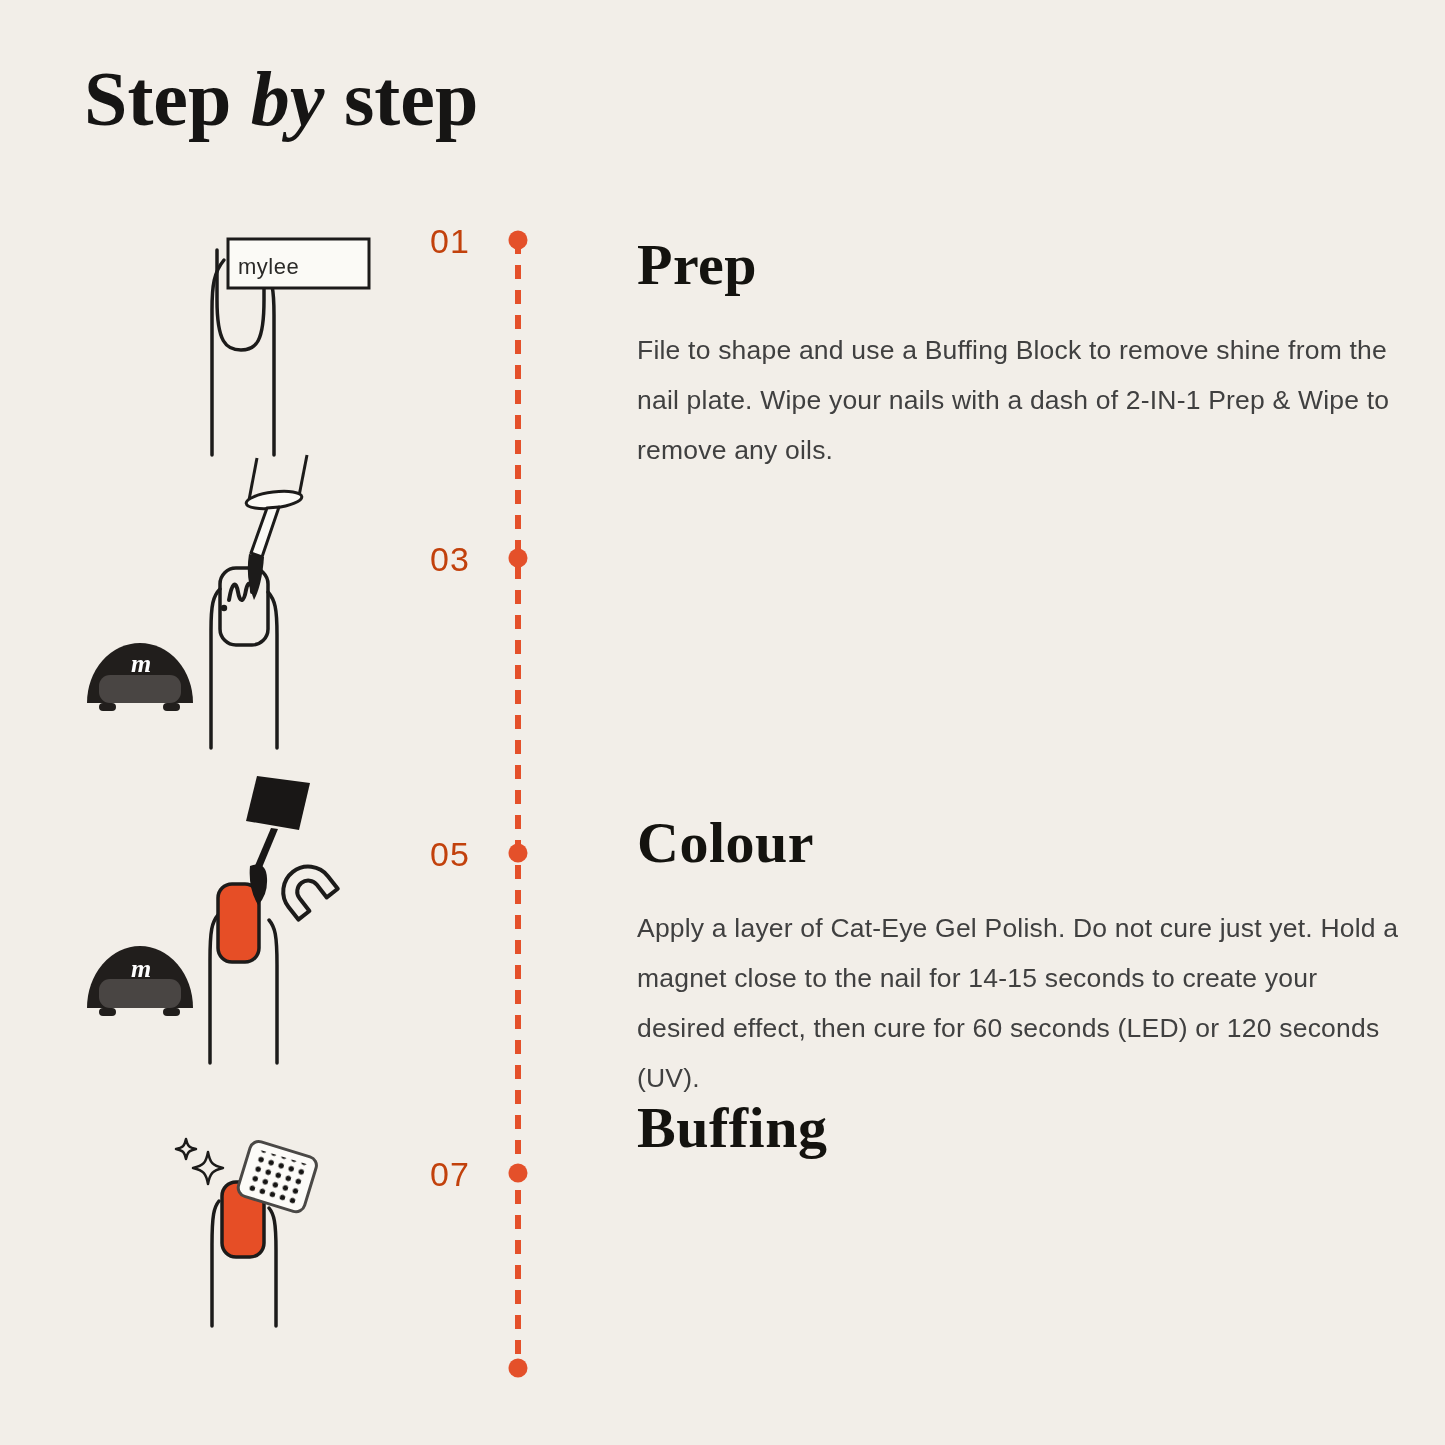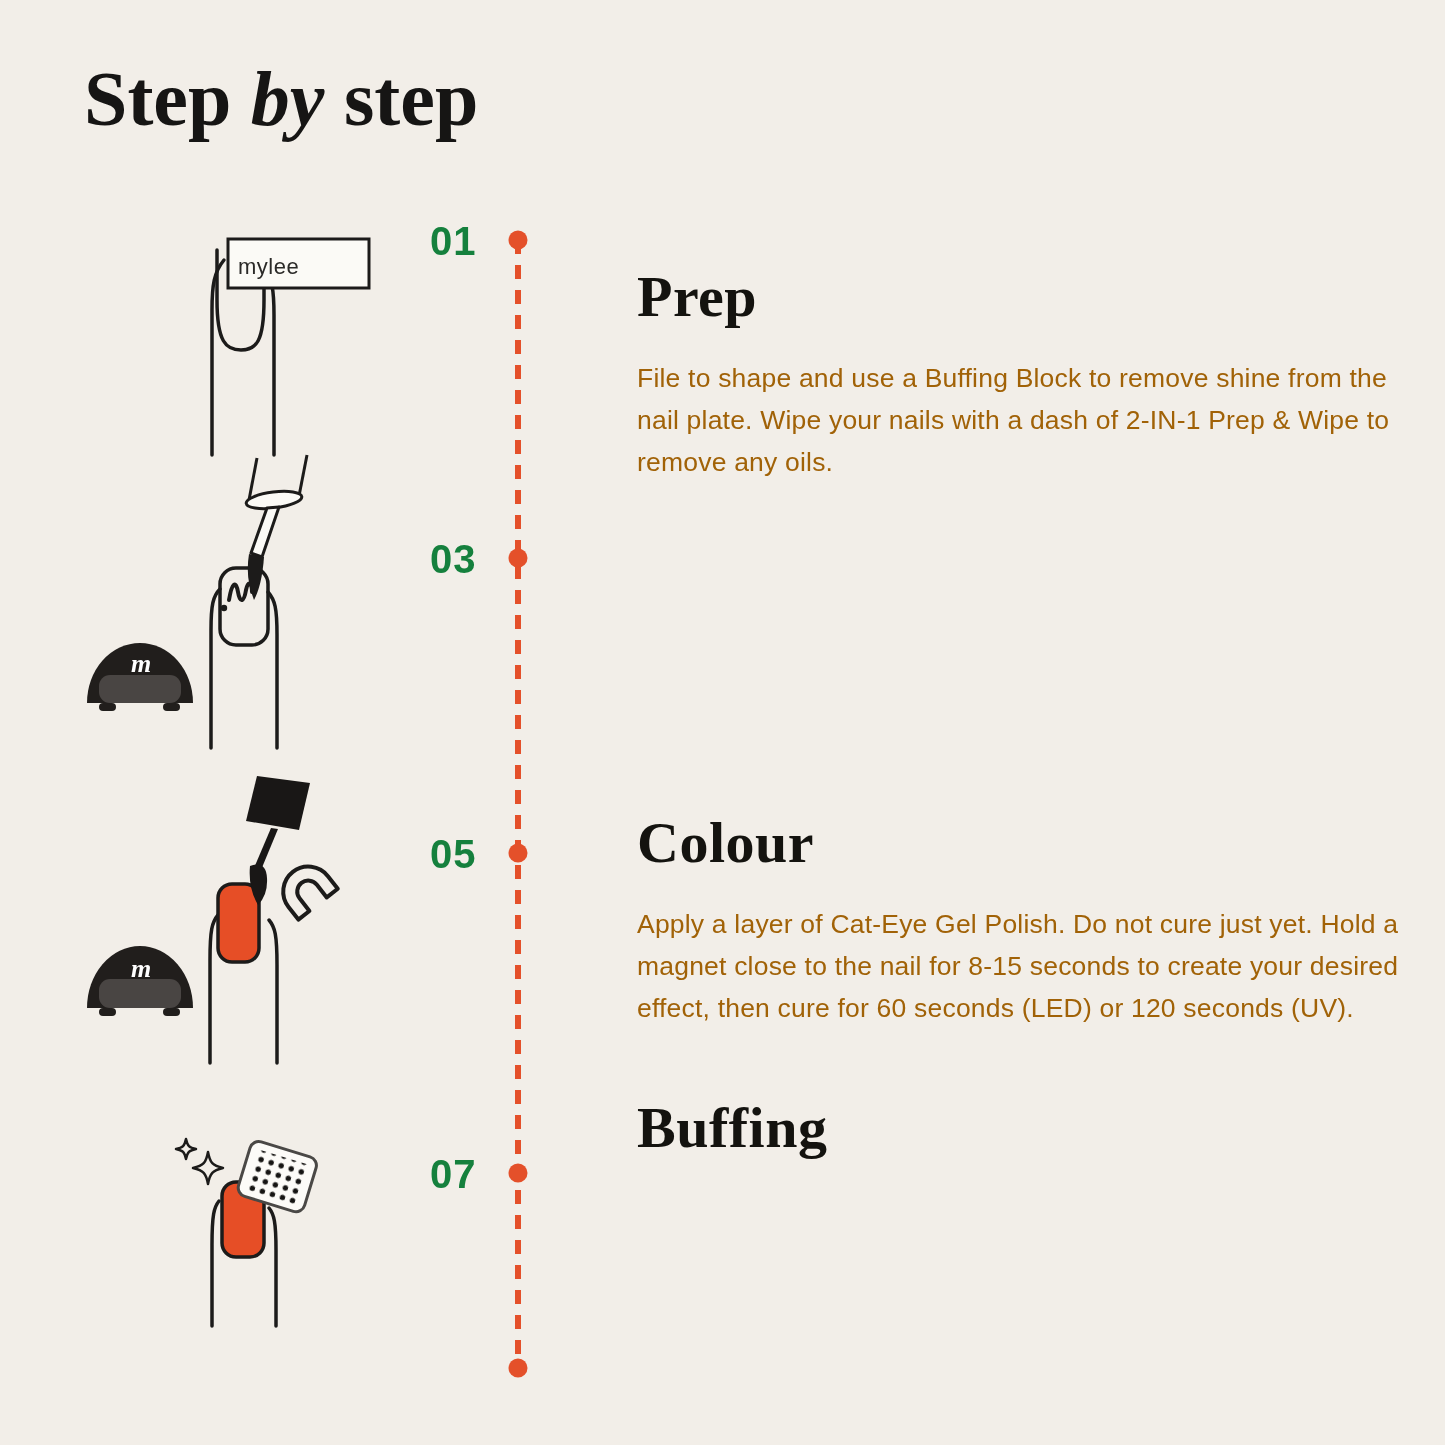--- a/index.html
+++ b/index.html
@@ -16,35 +16,35 @@
   .page-title {
     position:absolute; left:84px; top:56px; margin:0;
     font-family:"Liberation Serif", serif;
     font-weight:700; font-size:78px; line-height:1.1;
     color:#161514; letter-spacing:0px;
   }
   .page-title em { font-style:italic; }
   .timeline { position:absolute; left:500px; top:228px; }
   .step-num {
     position:absolute; left:430px; width:60px;
-    font-size:40px; font-weight:700; letter-spacing:1px;
-    color:#15803d; line-height:38px;
+    font-size:34px; font-weight:400; letter-spacing:1px;
+    color:#c2410c; line-height:38px;
   }
   .step-text {
     position:absolute; left:637px; width:775px;
   }
   .step-heading {
     margin:0 0 30px 0;
     font-family:"Liberation Serif", serif;
     font-weight:700; font-size:58px; line-height:60px;
     color:#14130f; letter-spacing:0.5px;
   }
   .step-body {
-    margin:0; font-size:26.5px; line-height:42px;
-    color:#a16207; letter-spacing:0.2px;
+    margin:0; font-size:26.5px; line-height:50px;
+    color:#404040; letter-spacing:0.2px;
   }
   .illus { position:absolute; }
   .mylee-label {
     font-family:"Liberation Sans", sans-serif;
     font-size:22px; letter-spacing:0.5px; fill:#2b2a28;
   }
   .lamp-logo {
     font-family:"Liberation Serif", serif;
     font-style:italic; font-weight:700; font-size:26px; fill:#ffffff;
   }
@@ -63,27 +63,27 @@
     <circle cx="18" cy="625" r="9.5" fill="#E4502A"></circle>
     <circle cx="18" cy="945" r="9.5" fill="#E4502A"></circle>
     <circle cx="18" cy="1140" r="9.5" fill="#E4502A"></circle>
   </svg>
 
   <div class="step-num" style="top:222px;">01</div>
   <div class="step-num" style="top:540px;">03</div>
   <div class="step-num" style="top:835px;">05</div>
   <div class="step-num" style="top:1155px;">07</div>
 
-  <section class="step-text" style="top:235px;margin-top:32px;">
+  <section class="step-text" style="top:235px;">
     <h2 class="step-heading">Prep</h2>
     <p class="step-body">File to shape and use a Buffing Block to remove shine from the nail plate. Wipe your nails with a dash of 2-IN-1 Prep &amp; Wipe to remove any oils.</p>
   </section>
   <section class="step-text" style="top:805px;margin-top:8px;">
     <h2 class="step-heading">Colour</h2>
-    <p class="step-body">Apply a layer of Cat-Eye Gel Polish. Do not cure just yet. Hold a magnet close to the nail for 8-15 seconds to create your desired effect, then cure for 60 seconds (LED) or 120 seconds (UV).</p>
+    <p class="step-body">Apply a layer of Cat-Eye Gel Polish. Do not cure just yet. Hold a magnet close to the nail for 14-15 seconds to create your desired effect, then cure for 60 seconds (LED) or 120 seconds (UV).</p>
   </section>
   <section class="step-text" style="top:1098px;">
     <h2 class="step-heading">Buffing</h2>
   </section>
 
   <svg class="illus" style="left:190px; top:225px;" width="200" height="235" viewBox="190 225 200 235">
     <g fill="none" stroke="#1c1b1a" stroke-width="3.5" stroke-linecap="round">
       <path d="M 212,455 L 212,310 C 212,285 214,272 224,260"></path>
       <path d="M 274,455 L 274,315 C 274,290 272,278 264,266"></path>
       <path d="M 217,250 L 217,300 C 217,342 226,350 241,350 C 256,350 264,342 264,300 L 264,252"></path>

